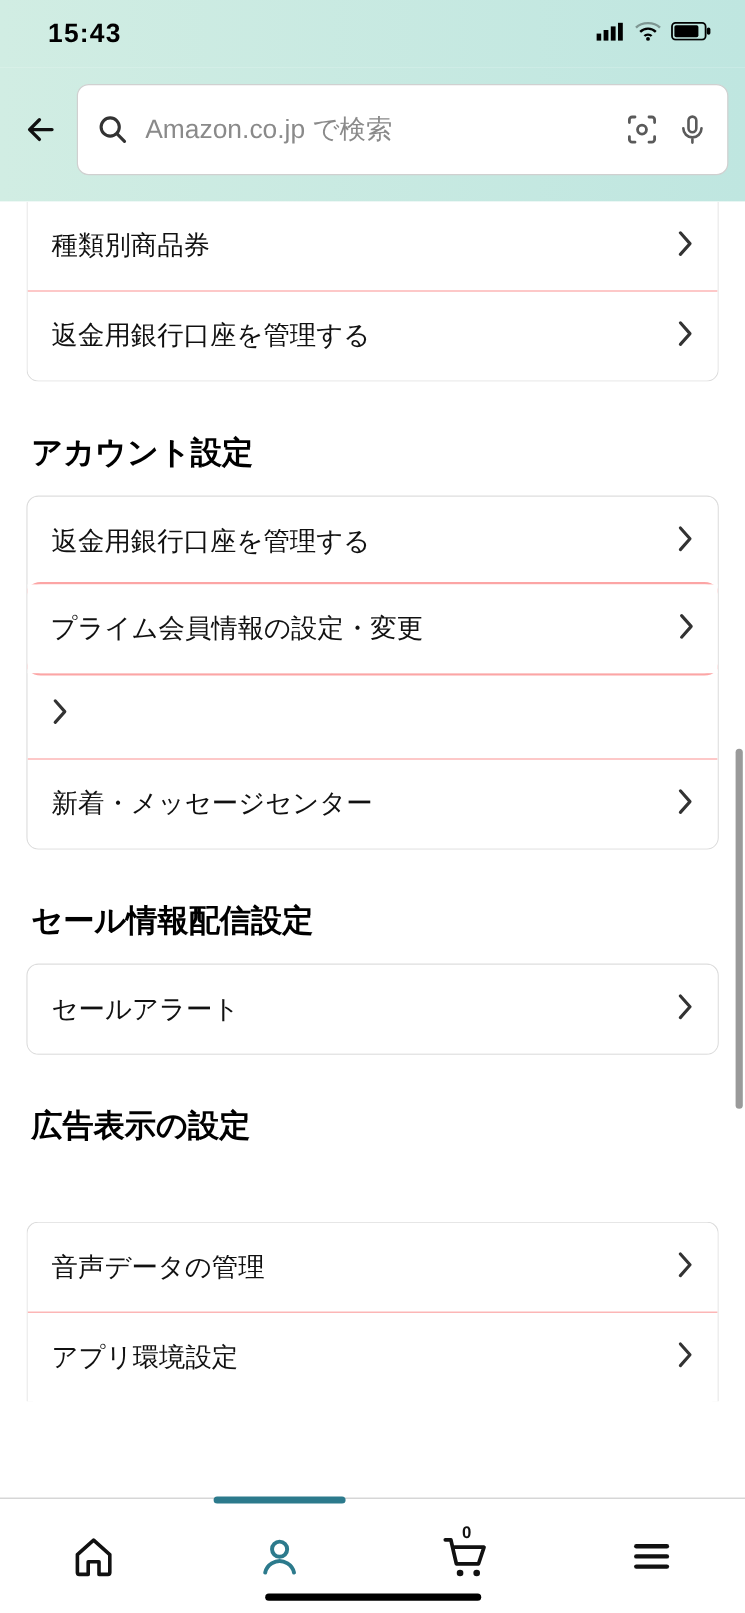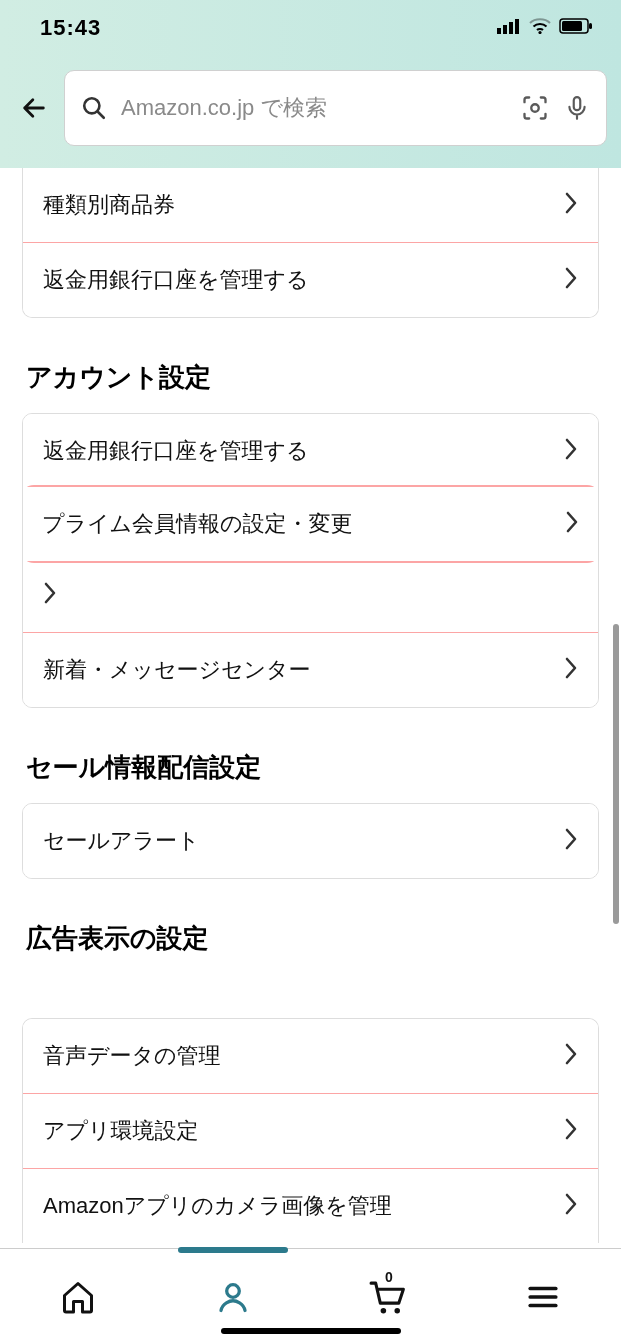--- a/index.html
+++ b/index.html
@@ -172,26 +172,20 @@
           <span class="chev"><svg width="14" height="22" viewBox="0 0 14 22">
                 <path d="M3 2l8 9-8 9" stroke="#333" stroke-width="2.6" fill="none" stroke-linecap="round" stroke-linejoin="round"></path>
               </svg></span>
         </div>
         <div class="row">
           <span>アプリ環境設定</span>
           <span class="chev"><svg width="14" height="22" viewBox="0 0 14 22">
                 <path d="M3 2l8 9-8 9" stroke="#333" stroke-width="2.6" fill="none" stroke-linecap="round" stroke-linejoin="round"></path>
               </svg></span>
         </div>
-        <div class="row">
-          <span>Amazonアプリのカメラ画像を管理</span>
-          <span class="chev"><svg width="14" height="22" viewBox="0 0 14 22">
-                <path d="M3 2l8 9-8 9" stroke="#333" stroke-width="2.6" fill="none" stroke-linecap="round" stroke-linejoin="round"></path>
-              </svg></span>
-        </div>
       </div>
 
     </div>
     <div class="scroll-indicator"></div>
   </div>
 
   <div class="tabbar">
     <div class="tab-indicator"></div>
     <div class="tab">
       <svg width="36" height="36" viewBox="0 0 24 24">

